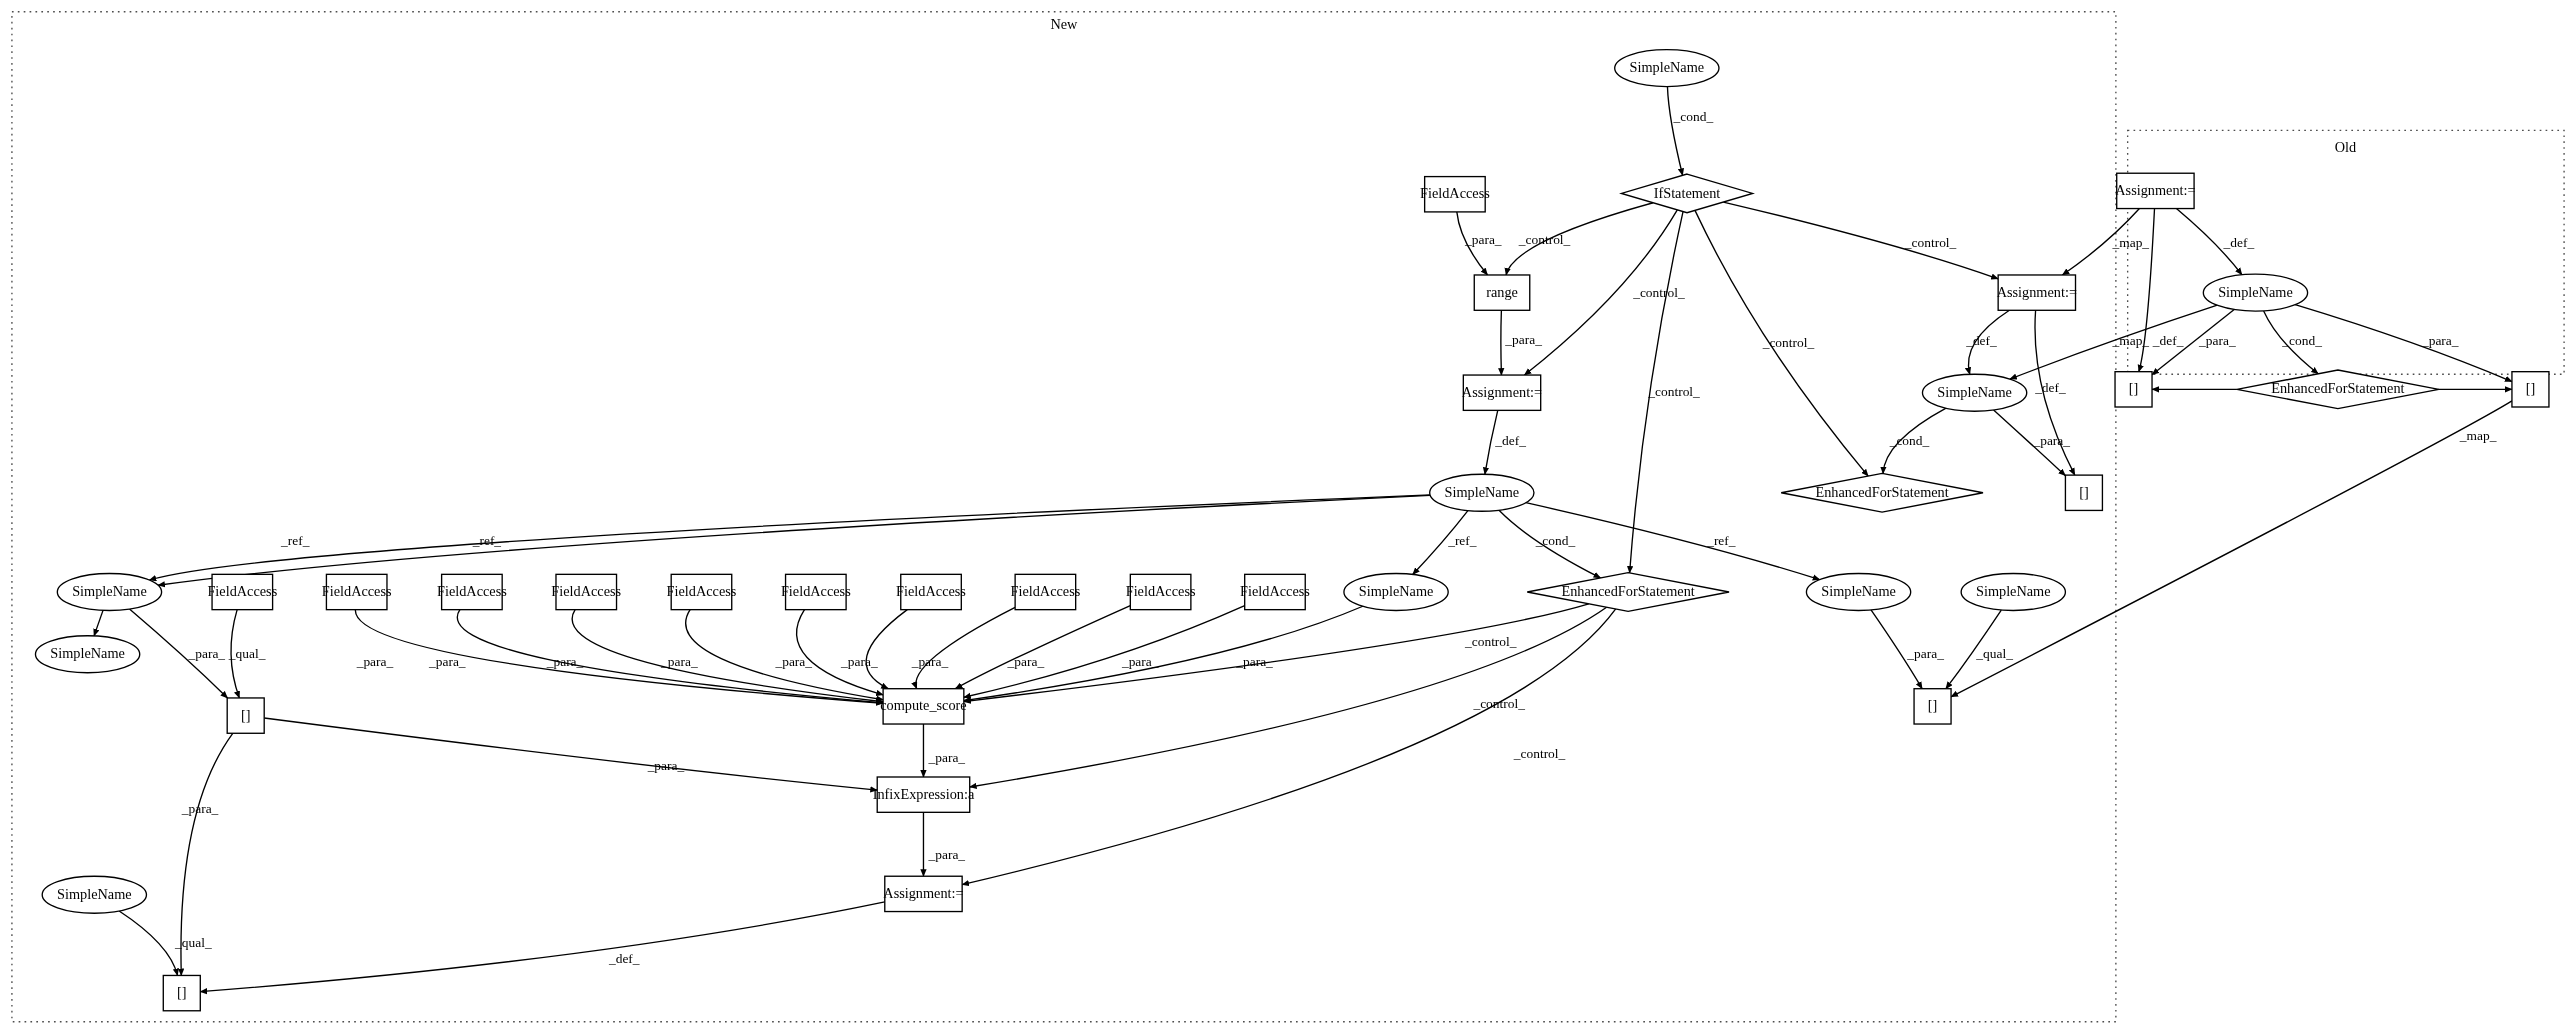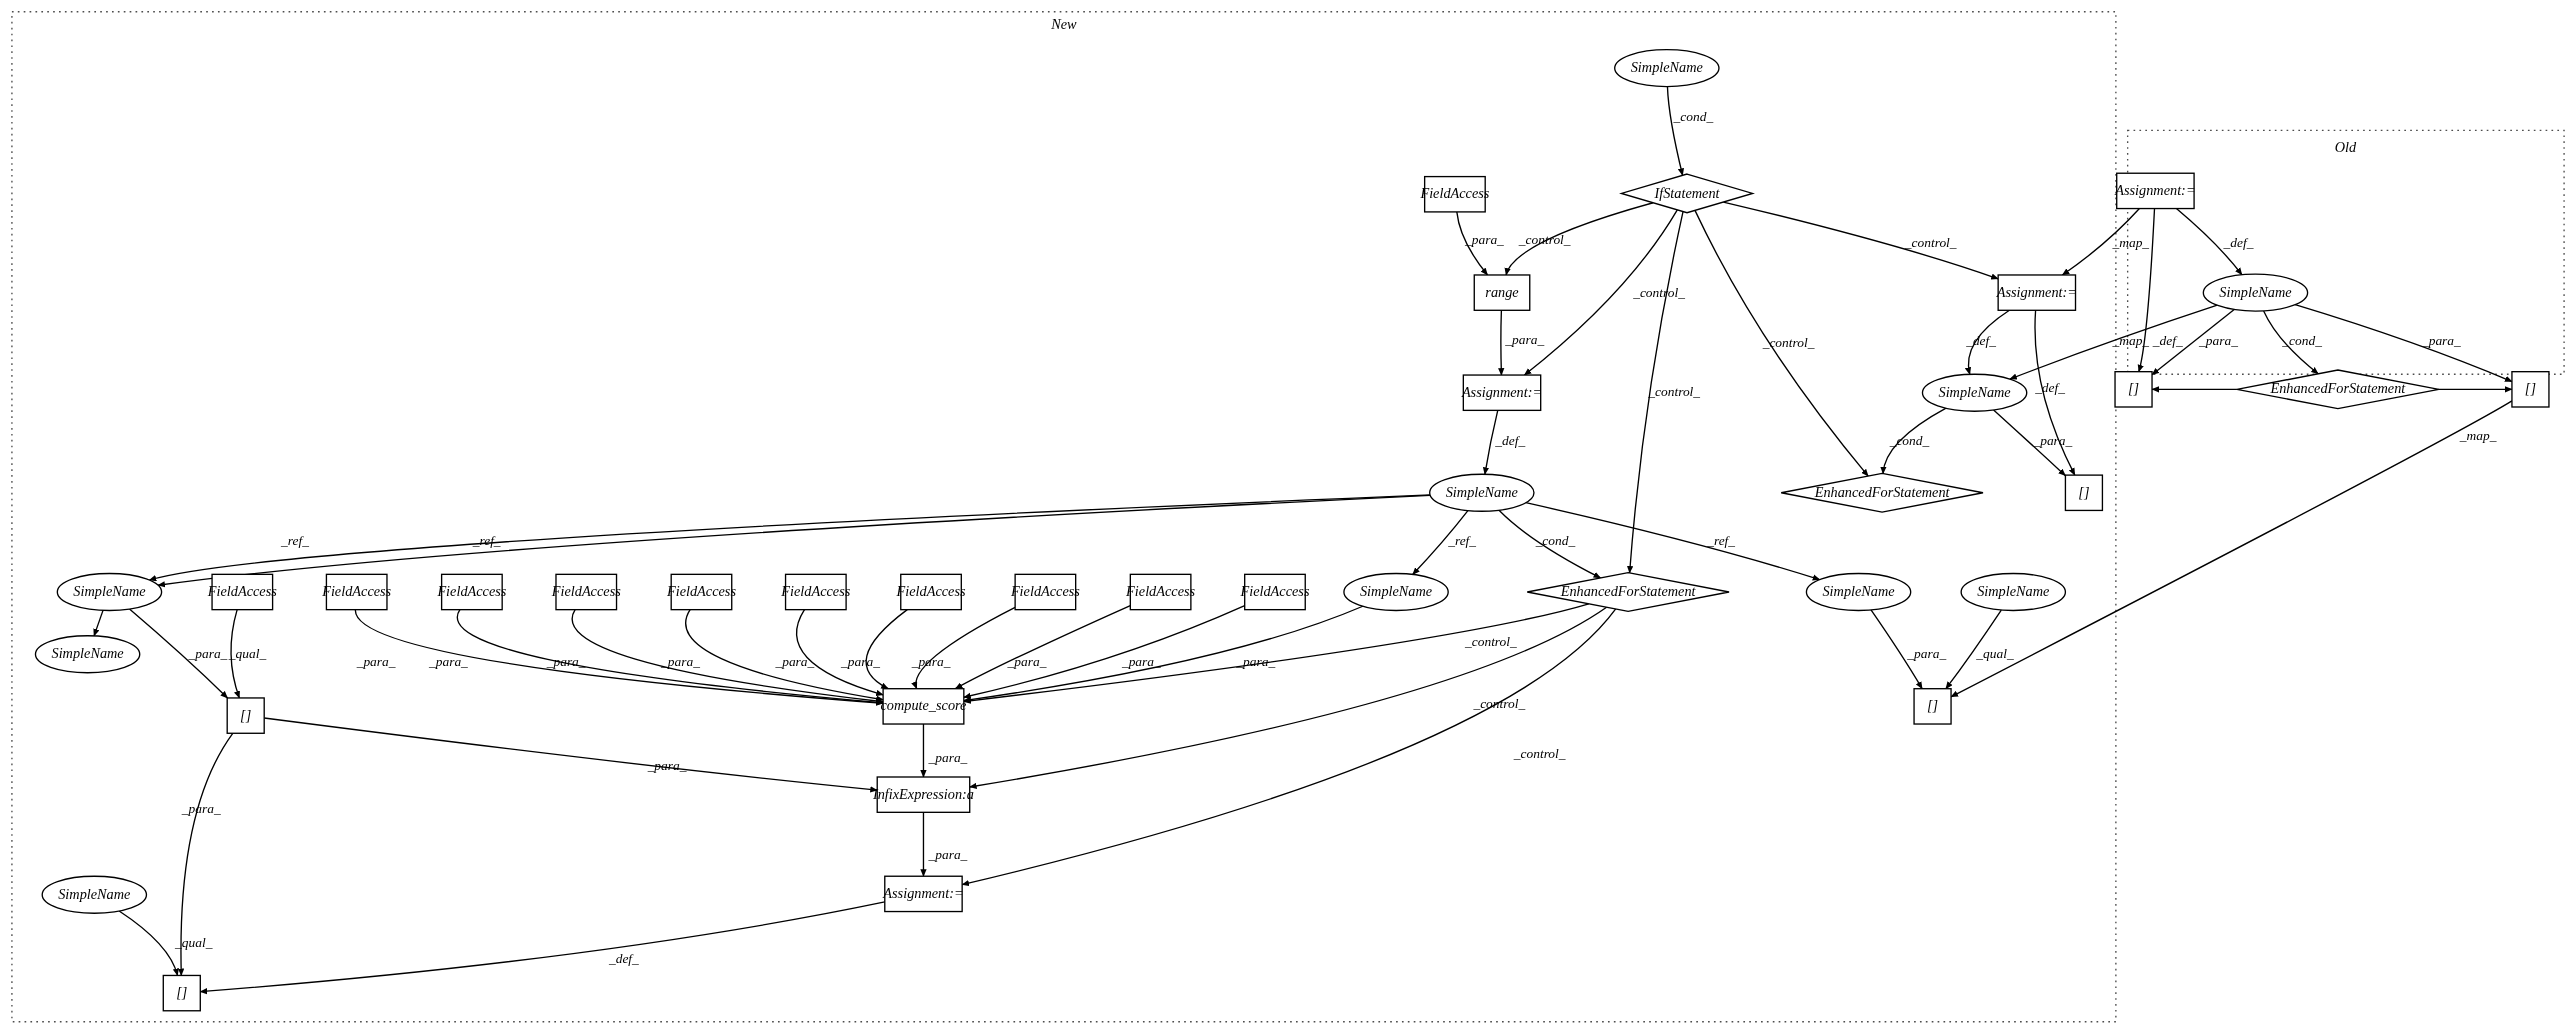--- a/index.html
+++ b/index.html
@@ -1,18 +1,18 @@
 <!DOCTYPE html>
 <html style="font-size:13.5px"><head>
 <meta charset="utf-8">
 <style>
   html, body { margin:0; padding:0; background:#ffffff; }
   body { width:2576px; height:1036px; overflow:hidden;
          font-family:"Liberation Serif", serif; }
-  #canvas { position:relative; width:2128px; height:1036px;font-style:italic; }
+  #canvas { position:relative; width:2128px; height:1036px; }
   svg { display:block; }
   .nodeshape { fill:#ffffff; stroke:#000000; stroke-width:1.6; }
   .edge { fill:none; stroke:#000000; stroke-width:1.6; }
   .nodelabel { font-family:"Liberation Serif", serif; font-size:17px;
                fill:#000000; text-anchor:middle; dominant-baseline:middle; }
   .edgelabel { font-family:"Liberation Serif", serif; font-size:16px;
                fill:#000000; text-anchor:start; dominant-baseline:middle; }
   .clusterbox { fill:none; stroke:#4d4d4d; stroke-width:1.6;
                 stroke-dasharray:2 5; stroke-linecap:butt; }
   .clusterlabel { font-family:"Liberation Serif", serif; font-size:17px;

